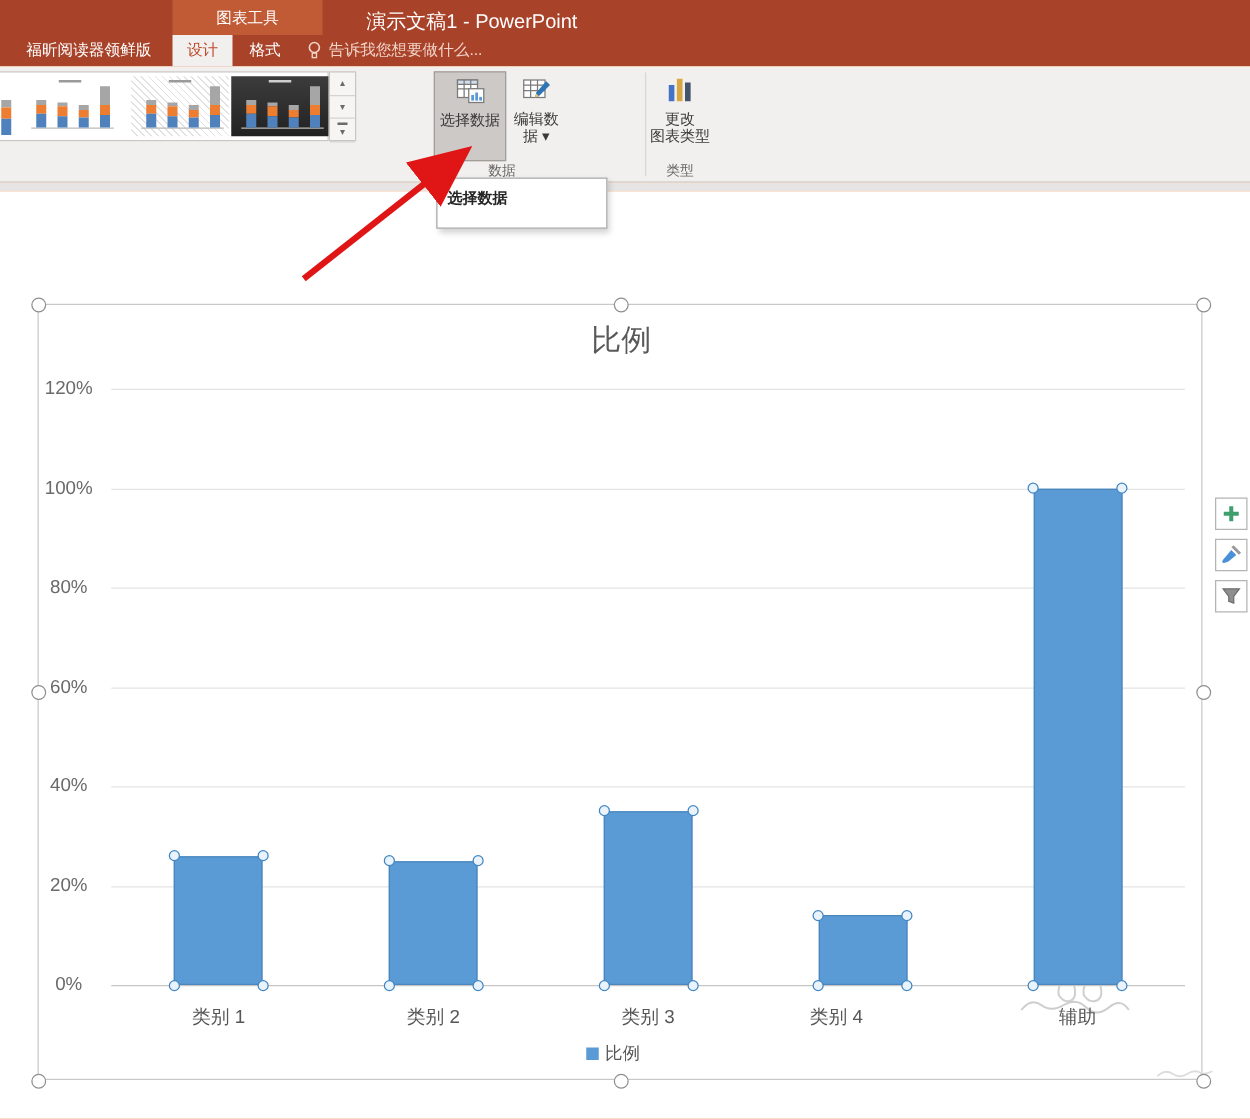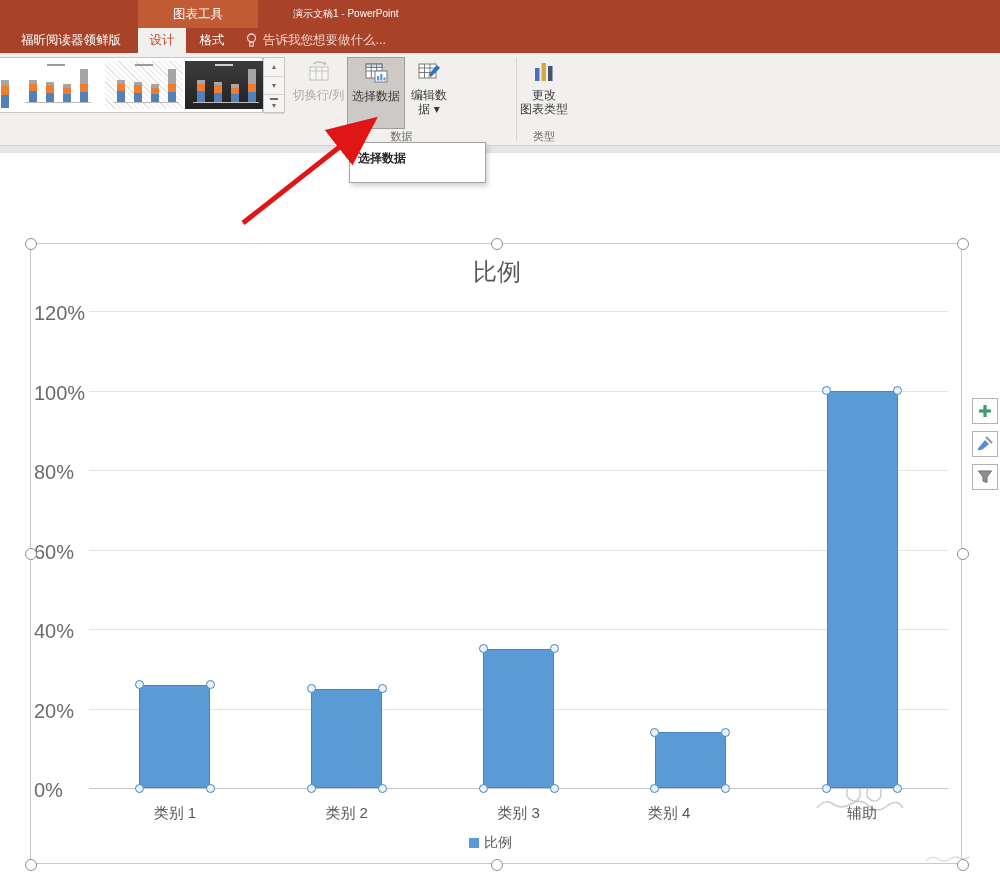--- a/index.html
+++ b/index.html
@@ -4,21 +4,21 @@
 <style>
   * { margin:0; padding:0; box-sizing:border-box; }
   html,body { width:1000px; height:895px; }
   body { font-family:"Liberation Sans","DejaVu Sans",sans-serif; background:#fff; overflow:hidden; }
   #app { position:relative; width:1000px; height:895px; background:#f97316;text-decoration:underline; }
 
   
   .titlebar { position:absolute; left:0; top:0; width:1000px; height:53px; background:#a8432a; }
   .ctx-strip { position:absolute; left:138px; top:0; width:120px; height:28px; background:#c05b36; color:#fff;
                font-size:12.5px; display:flex; align-items:center; justify-content:center; }
-  .win-title { position:absolute; left:293px; top:7px; color:#fff; font-size:10px; }
+  .win-title { position:absolute; left:293px; top:7px; color:#fff; font-size:16px; }
   .tabrow { position:absolute; left:0; top:28px; width:1000px; height:25px; display:flex;padding-left:45px; }
   .tab { color:#fff; font-size:12.5px; height:25px; display:flex; align-items:center; justify-content:center; }
   .tab-foxit { position:absolute; left:16px; width:110px; }
   .tab-design { position:absolute; left:138px; width:48px; background:#f1f0ee; color:#bd4a2b; }
   .tab-format { position:absolute; left:190px; width:44px; }
   .tellme { position:absolute; left:246px; top:0; height:25px; display:flex; align-items:center; gap:6px;
             color:#f2d3c8; font-size:12.5px; }
 
   
   .ribbon { position:absolute; left:0; top:53px; width:1000px; height:93px; background:#f1f0ee; border-bottom:1px solid #d4d2cf; }
@@ -54,21 +54,21 @@
   .arrow-svg { position:absolute; left:230px; top:105px; z-index:40; pointer-events:none; }
 
   
   .slide { position:absolute; left:0; top:153px; width:1000px; height:742px; background:#fff; }
   .chart-frame { position:absolute; left:30px; top:90px; width:932px; height:621px; background:#fff;
                  border:1px solid #c9c9c9; }
   .chart-title { position:absolute; left:0; top:12px; width:932px; text-align:center; font-size:24px; color:#595959;
                  font-family:"Liberation Sans","DejaVu Sans",sans-serif; }
   .gridline { position:absolute; height:1px; background:#e4e4e4; }
   .gridline.axis0 { background:#c6c6c6; }
-  .ytick { position:absolute; width:42px; text-align:left; font-size:20px; color:#6b6b6b; }
+  .ytick { position:absolute; width:42px; text-align:center; font-size:15px; color:#6b6b6b; }
   .bar { position:absolute; background:#5b9bd5; border:1px solid #4a86bd; }
   .catlabel { position:absolute; text-align:center; font-size:15px; color:#565656; }
   .handle { position:absolute; width:12px; height:12px; border-radius:50%; background:#fff; border:1.5px solid #8f8f8f; }
   .bhandle { position:absolute; width:9px; height:9px; border-radius:50%; background:#eaf3fb; border:1.5px solid #3f86c4; }
   .legend { position:absolute; left:438px; top:590px; display:flex; align-items:center; gap:5px; }
   .legend-swatch { width:10px; height:10px; }
   .legend-label { font-size:14px; color:#565656; }
   .scribble { position:absolute; pointer-events:none; }
 
   
@@ -179,31 +179,20 @@
       </div>
     <div class="gallery-scroll">
       <div class="gs-btn">▴</div>
       <div class="gs-btn">▾</div>
       <div class="gs-btn gs-more">
           <i></i>
           <span>▾</span>
         </div>
     </div>
 
-    <div class="rbtn disabled" style="left:290px;width:57px;">
-      <svg class="ricon" width="26" height="26" viewBox="0 0 26 26">
-        <rect x="4" y="8" width="18" height="13" fill="#fff" stroke="#8a8a8a"></rect>
-        <line x1="4" y1="12" x2="22" y2="12" stroke="#8a8a8a"></line>
-          <line x1="10" y1="8" x2="10" y2="21" stroke="#8a8a8a"></line>
-          <line x1="16" y1="8" x2="16" y2="21" stroke="#8a8a8a"></line>
-        <path d="M7 5 q6 -4 12 0" fill="none" stroke="#8a8a8a" stroke-width="1.4"></path>
-        <path d="M19 2 l1.5 3.4 -3.6 .4 z" fill="#8a8a8a"></path>
-      </svg>
-      <span>切换行/列</span>
-    </div>
 
     <div class="rbtn hovered" style="left:347px;width:58px;height:72px;">
       <svg class="ricon" width="26" height="26" viewBox="0 0 26 26">
         <rect x="3" y="4" width="16" height="14" fill="#fff" stroke="#7a7a7a"></rect>
         <rect x="3" y="4" width="16" height="3.5" fill="#cfdded" stroke="#7a7a7a"></rect>
         <line x1="3" y1="11" x2="19" y2="11" stroke="#7a7a7a"></line>
           <line x1="8.3" y1="4" x2="8.3" y2="18" stroke="#7a7a7a"></line>
           <line x1="13.6" y1="4" x2="13.6" y2="18" stroke="#7a7a7a"></line>
         <rect x="12" y="11" width="12" height="11" fill="#fff" stroke="#7a7a7a"></rect>
         <rect x="14" y="16" width="2.2" height="4.5" fill="#5b9bd5"></rect>

